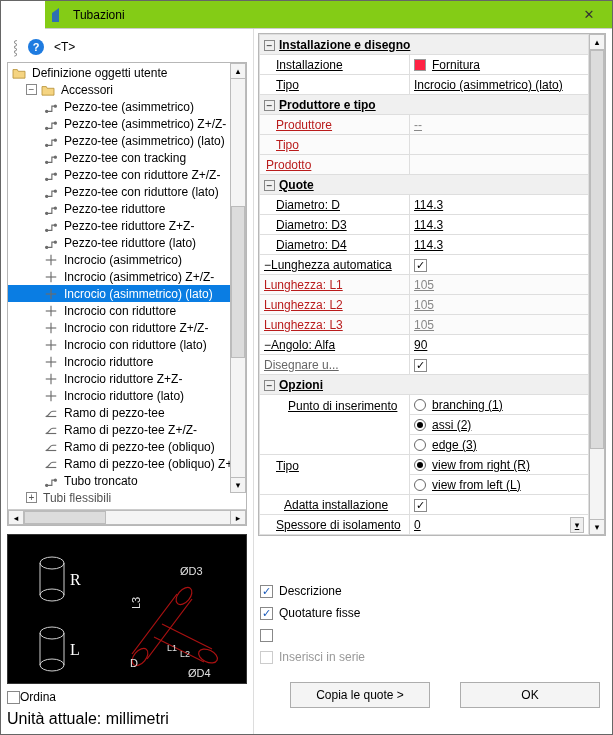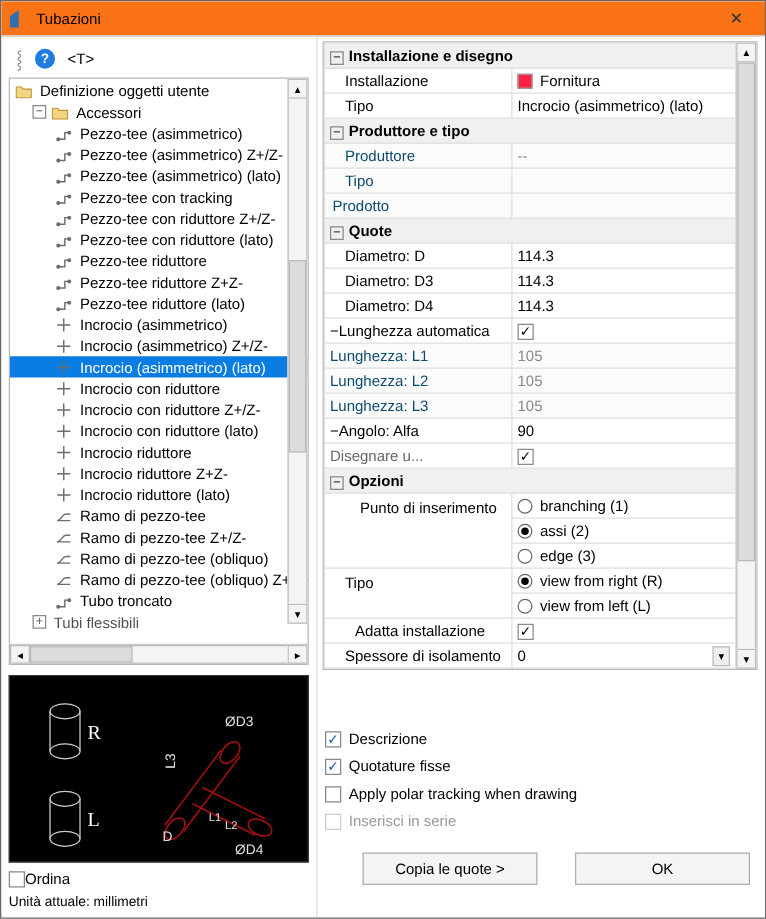--- a/index.html
+++ b/index.html
@@ -11,26 +11,27 @@
     background: #fff;
     width: 613px;
     height: 735px;
     border: 1px solid #666;
     display: flex;
     flex-direction: column;
     overflow: hidden;
   }
   .titlebar {
     height: 28px;
-    background: #f97316;
+    background: #84cc16;
     border-bottom: 1px solid #ccc;
     display: flex;
     align-items: center;
     padding: 0 6px;
     justify-content: space-between;
+    margin-left: 44px;
   }
   .titlebar-left { display: flex; align-items: center; gap: 6px; }
   .app-icon { width: 16px; height: 16px; display: inline-block; }
   .app-icon svg { width: 16px; height: 16px; }
   .close-btn { width: 34px; height: 24px; display: flex; align-items: center; justify-content: center; font-size: 13px; color: #333; }
 
   .main { flex: 1; display: flex; overflow: hidden; }
 
   
   .left-pane { width: 253px; border-right: 1px solid #ddd; display: flex; flex-direction: column; padding: 4px 6px 6px 6px; }
@@ -60,36 +61,36 @@
   .tree-vscroll { position:absolute; right:0; top:0; bottom:16px; width:16px; background:#f4f4f4; display:flex; flex-direction:column; }
   .vsbtn { height:16px; border:1px solid #bbb; background:#f4f4f4; display:flex; align-items:center; justify-content:center; font-size:9px; }
   .vstrack { flex:1; background:#f4f4f4; position:relative; border-left:1px solid #bbb; border-right:1px solid #bbb;}
   .vstrack .thumb { position:absolute; left:0; right:0; top:32%; height:38%; background:#dcdcdc; border:1px solid #bbb; }
 
   .preview { margin-top:8px; background:#000; height:150px; border:1px solid #333; display:flex; align-items:center; justify-content:center; }
   .preview svg { width: 230px; height: 140px; }
 
   .ordina-row { display:flex; align-items:center; gap:0; margin-top:6px; }
   .chk { width:13px; height:13px; border:1px solid #888; background:#fff; display:inline-flex; align-items:center; justify-content:center; font-size:11px; color:#1858b8;}
-  .units { margin-top:6px; font-size:11px; }
+  .units { margin-top:6px; font-size:16px; }
 
   
   .right-pane { flex:1; display:flex; flex-direction:column; padding: 4px 6px 6px 4px; position:relative; }
   .grid-outer { border:1px solid #b7b7b7; position:relative; }
   .grid-scroll { border-right: 16px solid transparent; }
   .pg-vscroll { position:absolute; right:0; top:0; bottom:0; width:16px; background:#f4f4f4; display:flex; flex-direction:column; }
   .pg-vscroll .vsbtn { border:1px solid #bbb; }
   .pg-vscroll .vstrack .thumb { top:0; height:85%; }
   table.pg { width: 100%; border-collapse: collapse; table-layout: fixed; }
-  table.pg td, table.pg th { border: 1px solid #dedede; height: 20px; padding: 1px 4px; vertical-align: middle; }
+  table.pg td, table.pg th { border: 1px solid #dedede; height: 20px; padding: 1px 4px; vertical-align: middle; text-decoration: underline; }
   tr.section th { background:#f0f0f0; font-weight:bold; text-align:left; }
   tr.section th .sec-toggle { width:11px; height:11px; border:1px solid #888; display:inline-flex; align-items:center; justify-content:center; font-size:10px; margin-right:4px; color:#555;}
   col.lab { width: 150px; }
   td.sub { padding-left: 22px; color:#666; }
-  td.disabled, td.val-disabled { color:#0c4a6e; background:#fbfbfb; }
+  td.disabled, td.val-disabled { color:#b91c1c; background:#fbfbfb; }
   td.val-disabled { color:#888; }
   .color-swatch { width:12px; height:12px; background:#f24; display:inline-block; vertical-align:middle; margin-right:6px; border:1px solid #999;}
   .pg-chk { width:13px; height:13px; border:1px solid #8a8a8a; display:inline-flex; align-items:center; justify-content:center; font-size:11px; color:#000; background:#fff; }
   .radio { width:12px; height:12px; border:1px solid #666; border-radius:50%; display:inline-flex; align-items:center; justify-content:center; margin-right:6px; vertical-align:middle;}
   .radio .dot { width:6px; height:6px; border-radius:50%; background:#000; display:none; }
   .radio.on .dot { display:block; }
   td.val .combo { display:flex; justify-content:space-between; align-items:center; }
   .combo .arrow { width:14px; height:16px; background:#efefef; border:1px solid #bbb; display:flex; align-items:center; justify-content:center; font-size:9px; }
 
   .checks { margin-top: 44px; padding-left: 2px; }
@@ -550,21 +551,20 @@
       <div class="crow">
           <span class="chk">✓</span>
           <span>Descrizione</span>
         </div>
       <div class="crow">
           <span class="chk">✓</span>
           <span>Quotature fisse</span>
         </div>
       <div class="crow">
           <span class="chk"></span>
-          <span>Apply polar tracking when drawing</span>
         </div>
       <div class="crow disabled">
           <span class="chk" style="border-color:#ccc;"></span>
           <span>Inserisci in serie</span>
         </div>
     </div>
 
     <div class="buttons">
       <div class="btn">Copia le quote &gt;</div>
       <div class="btn">OK</div>

